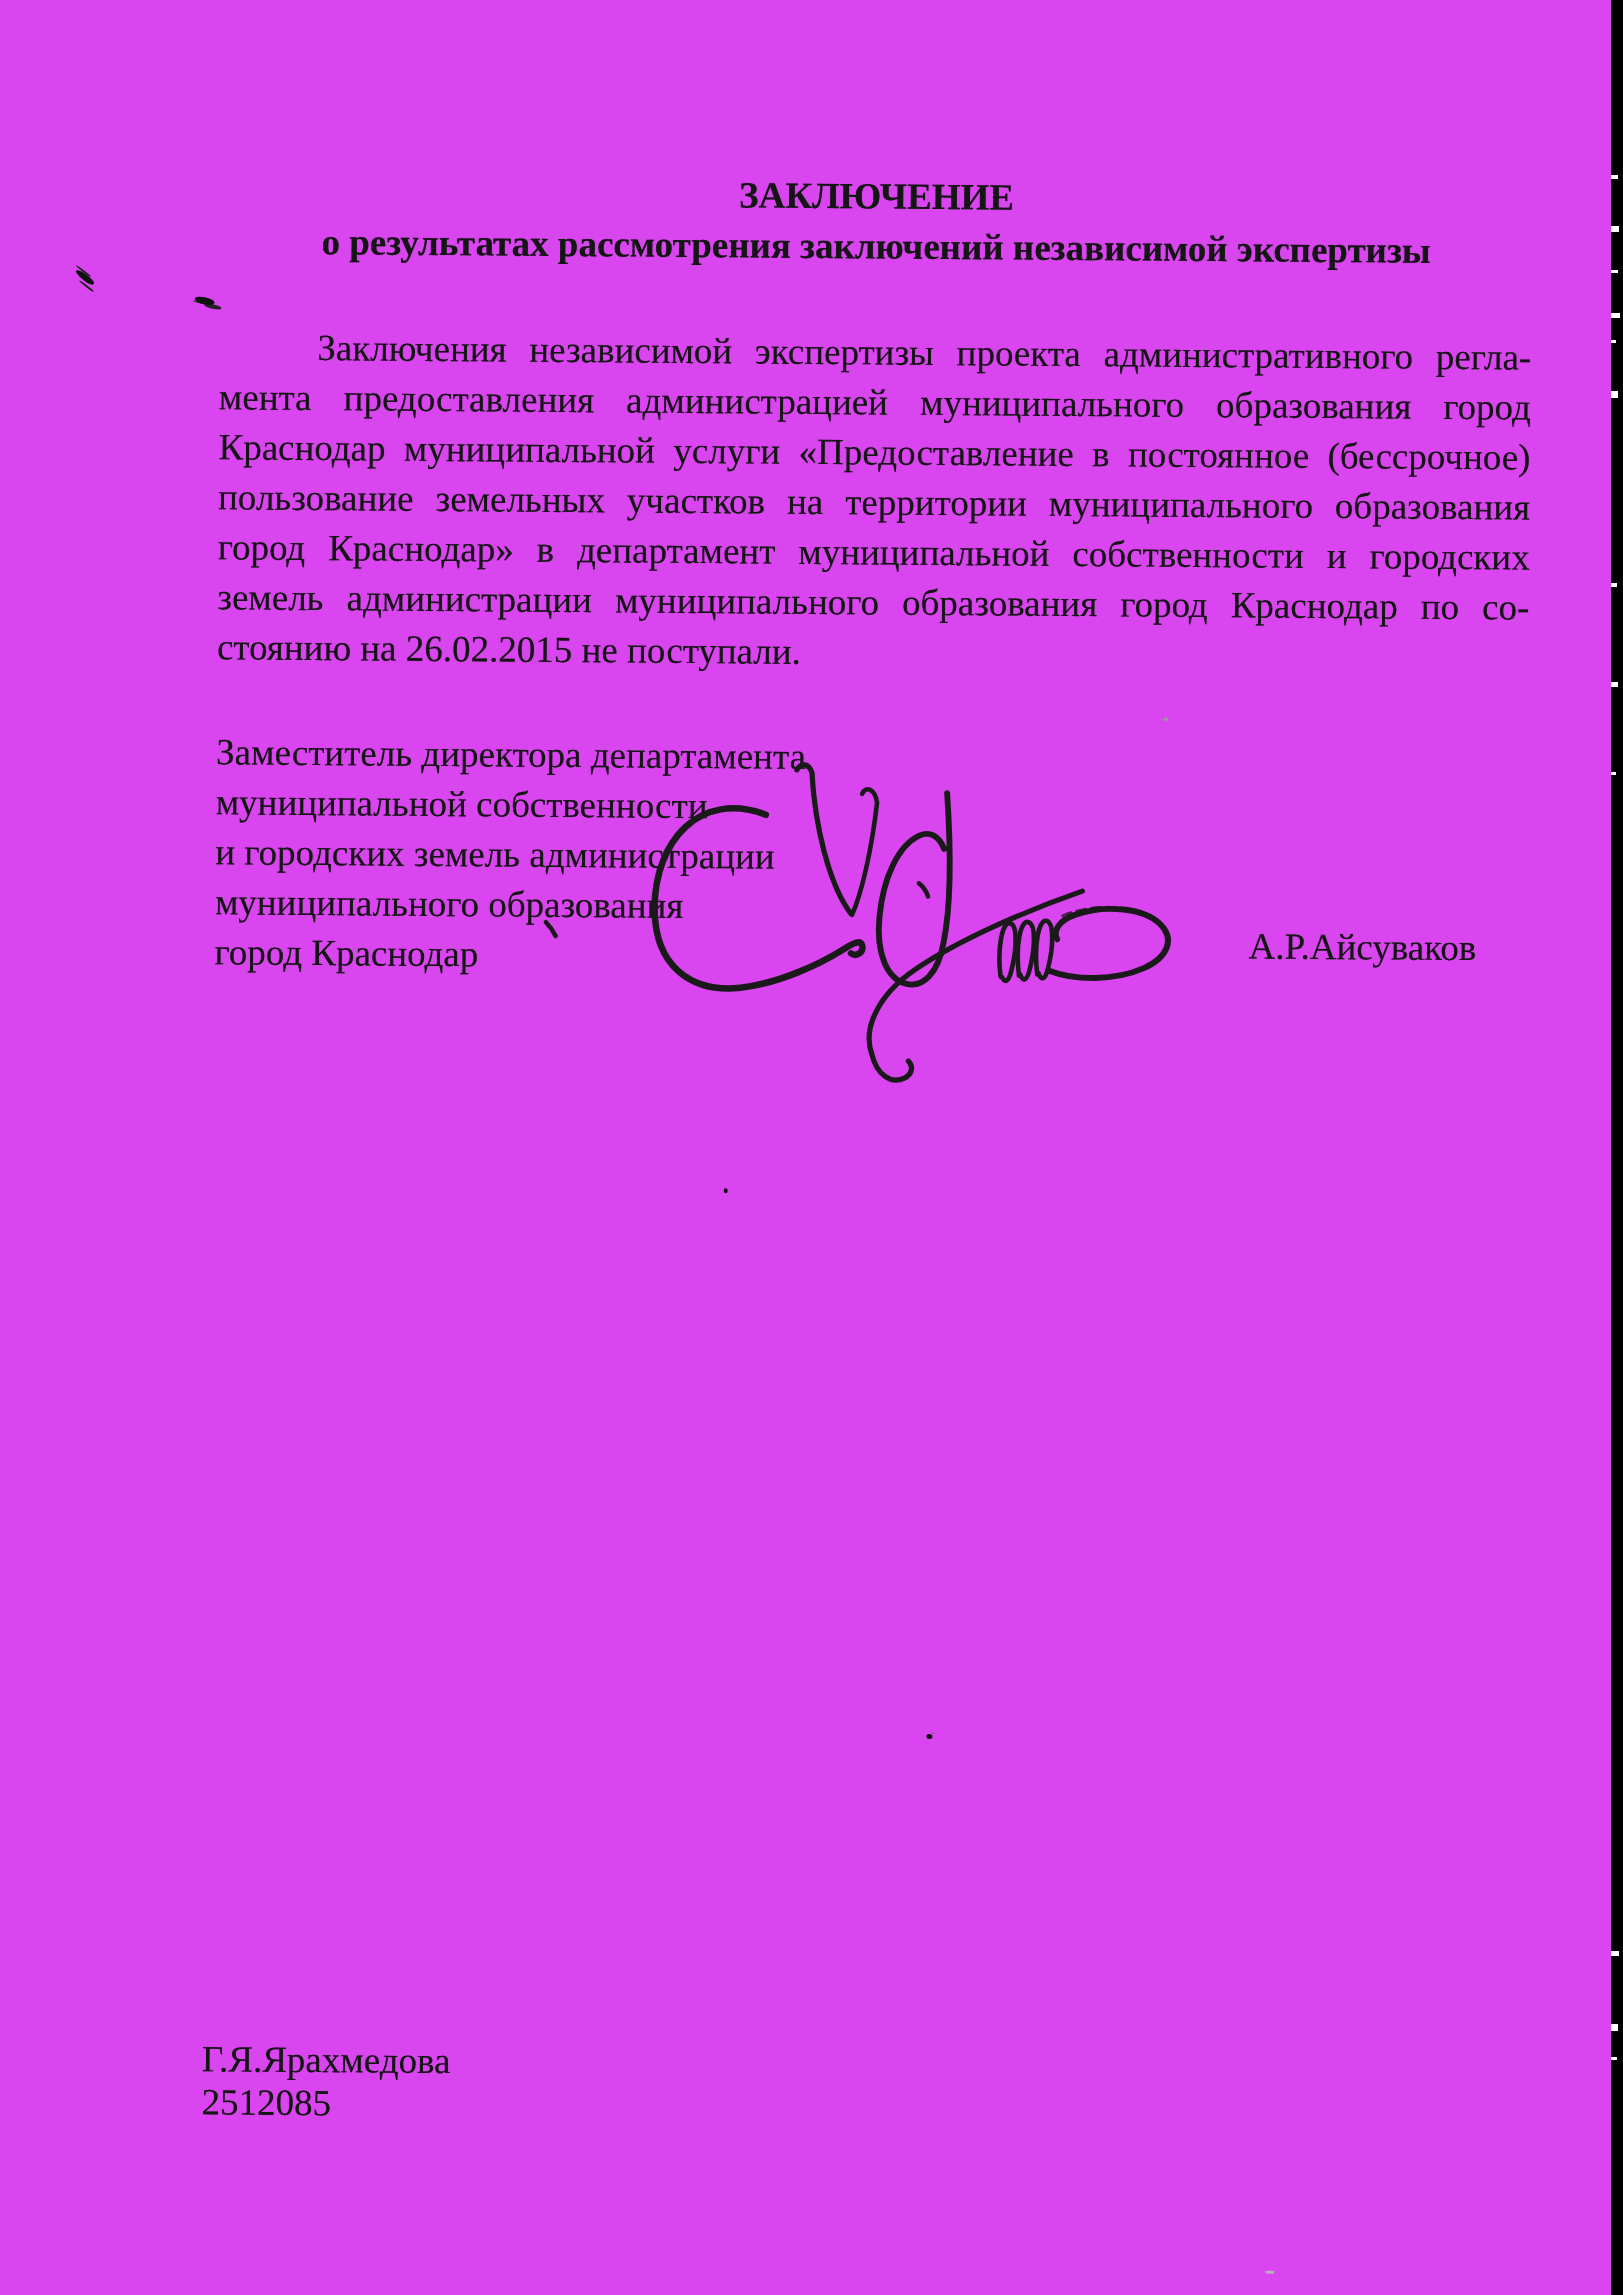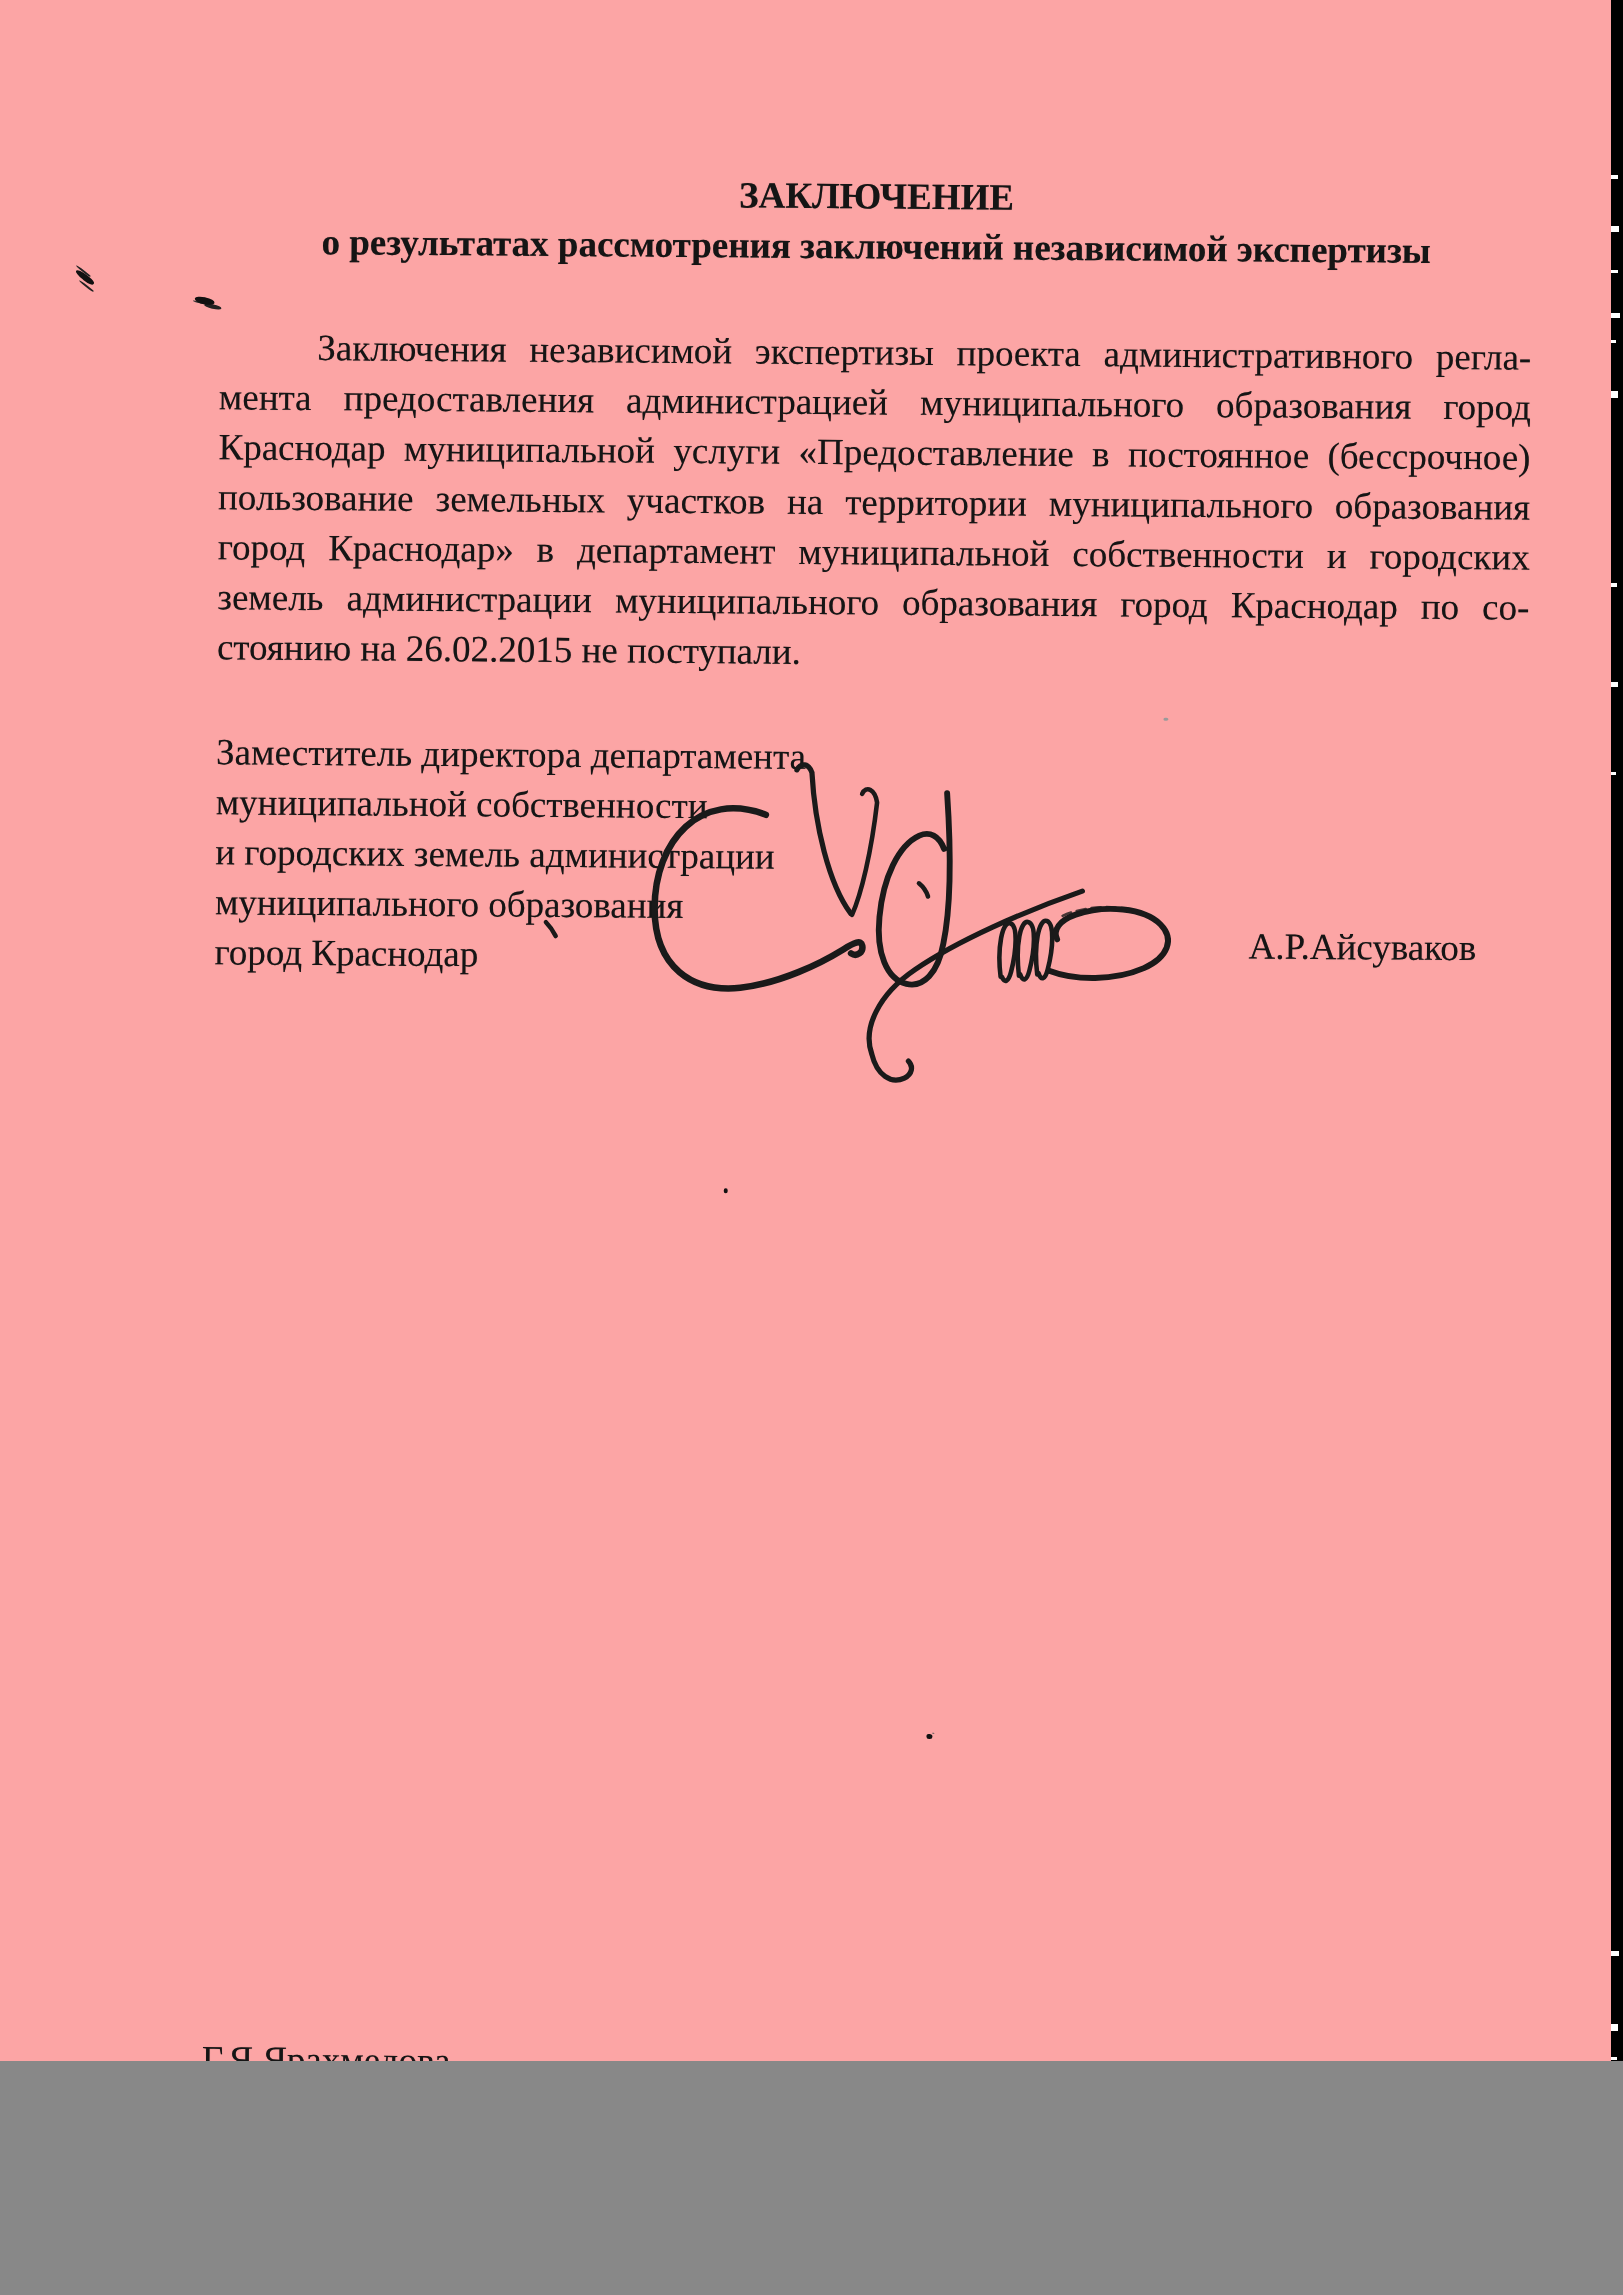--- a/index.html
+++ b/index.html
@@ -1,19 +1,19 @@
 <!DOCTYPE html>
 <html style="font-size:10.5px"><head>
 <meta charset="utf-8">
 <style>
   html,body { margin:0; padding:0; background:#888; }
   .page {
     position:relative;
-    width:1623px; height:2061px;
-    background:#fca5a5;
+    width:1623px; height:2295px;
+    background:#d946ef;
     overflow:hidden;
     font-family:"Liberation Serif","DejaVu Serif",serif;
     color:#151515;
   }
   .content {
     position:absolute; inset:0;
     transform:rotate(0.45deg);
     transform-origin:812px 393px;
   }
   .txt { text-shadow:0 0 0.7px rgba(0,0,0,0.45); }

